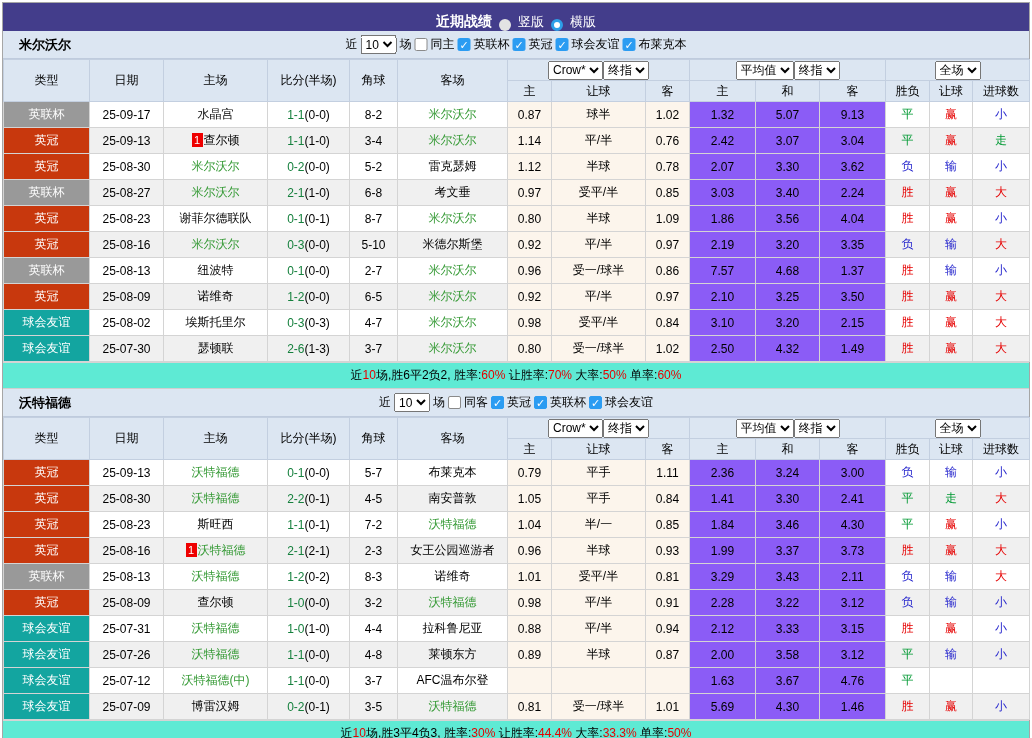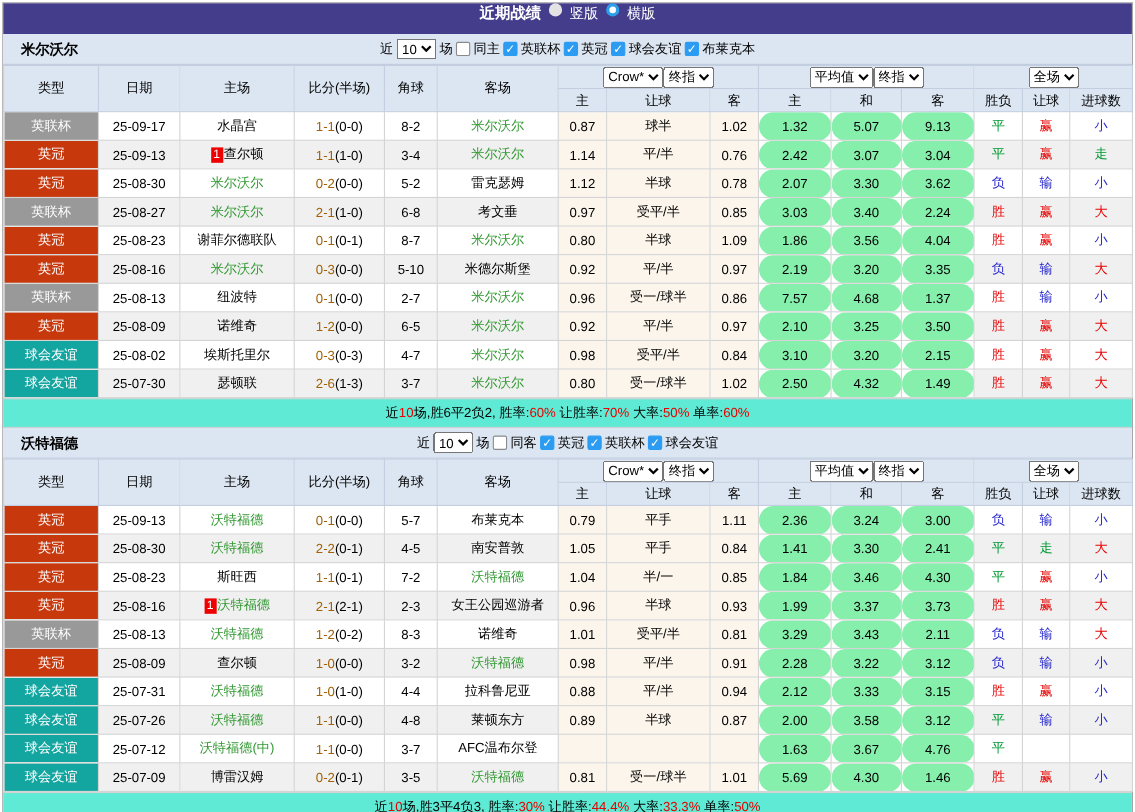--- a/index.html
+++ b/index.html
@@ -1,18 +1,18 @@
 <!DOCTYPE html>
 <html><head>
 <meta charset="utf-8">
 <style>
   html,body{margin:0;padding:0;background:#fff;font-family:"Liberation Sans","DejaVu Sans",sans-serif;}
   .wrap{margin:2px;border:1px solid #a6a6a6;width:1026px;}
   
-  .titlebar{height:28px;background:#433d8b;color:#fff;display:flex;align-items:flex-start;justify-content:center;gap:7px;}
+  .titlebar{height:28px;background:#433d8b;color:#fff;display:flex;align-items:flex-end;justify-content:center;gap:7px;}
   .titlebar .t{font-weight:bold;font-size:14px;}
   .titlebar .rlabel{font-size:13px;}
   .radio{display:inline-block;vertical-align:middle;}
   .r-filled{width:12px;height:12px;border-radius:50%;background:#e3e3e3;}
   .r-ring{width:6px;height:6px;border-radius:50%;background:#fff;border:3px solid #2d9fe8;}
   
   .band{position:relative;height:27px;background:#dce6f2;border-bottom:1px solid #bfcbdd;display:flex;align-items:center;}
   .team{font-weight:bold;font-size:13px;margin-left:16px;color:#000;}
   .filters{position:absolute;left:50%;transform:translateX(-50%);display:flex;align-items:center;gap:3px;font-size:12px;white-space:nowrap;color:#000;}
   .cb{display:inline-block;width:13px;height:13px;line-height:13px;text-align:center;font-size:11px;vertical-align:middle;box-sizing:border-box;}
@@ -20,26 +20,26 @@
   .cb-off{background:#fff;border:1px solid #8a8a8a;border-radius:2px;}
   .sel{font-size:12px;height:19px;font-family:inherit;}
   
   table{border-collapse:collapse;table-layout:fixed;width:100%;}
   th,td{border:1px solid #d4d4d4;text-align:center;font-size:12px;font-weight:normal;padding:0;overflow:hidden;white-space:nowrap;color:#000;}
   thead th{background:#dce6f2;height:20px;border-color:#c3cfe0;}
   tbody td{height:25px;}
   tr.even td.plain{background:#f0f0f0;}
   td.plain{background:#fff;}
   td.col-crow{background:#fcf5ec;}
-  td.col-avg{background:#86efac;border-radius:13px;}
+  td.col-avg{background:#8b5cf6;}
   .t-cup{background:#999999;color:#fff;}
   .t-champ{background:#c8380d;color:#fff;}
   .t-frnd{background:#13a5a0;color:#fff;}
   .focus{color:#339933;}
-  .score-red{color:#a16207;text-align:center;}
+  .score-red{color:#15803d;text-align:center;}
   .res-r{color:#e60000;}
   .res-g{color:#009933;}
   .res-b{color:#2525cd;}
   .badge1{display:inline-block;background:#ee0000;color:#fff;font-size:11px;width:11px;height:14px;line-height:14px;margin-right:1px;}
   .summary{height:25px;line-height:25px;text-align:center;font-size:12px;border-top:1px solid #d4d4d4;border-bottom:1px solid #cfcfcf;background:#5eead4;}
   .summary .red{color:#e60000;}
 </style>
 </head>
 <body>
 

